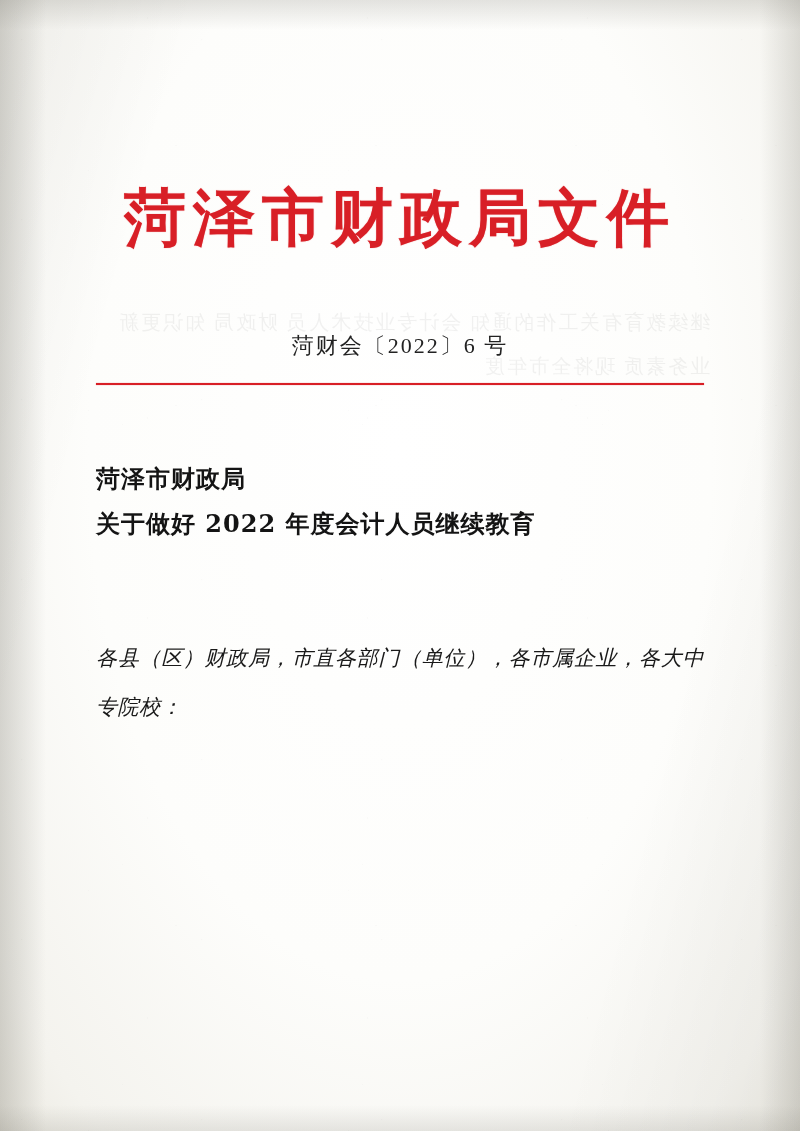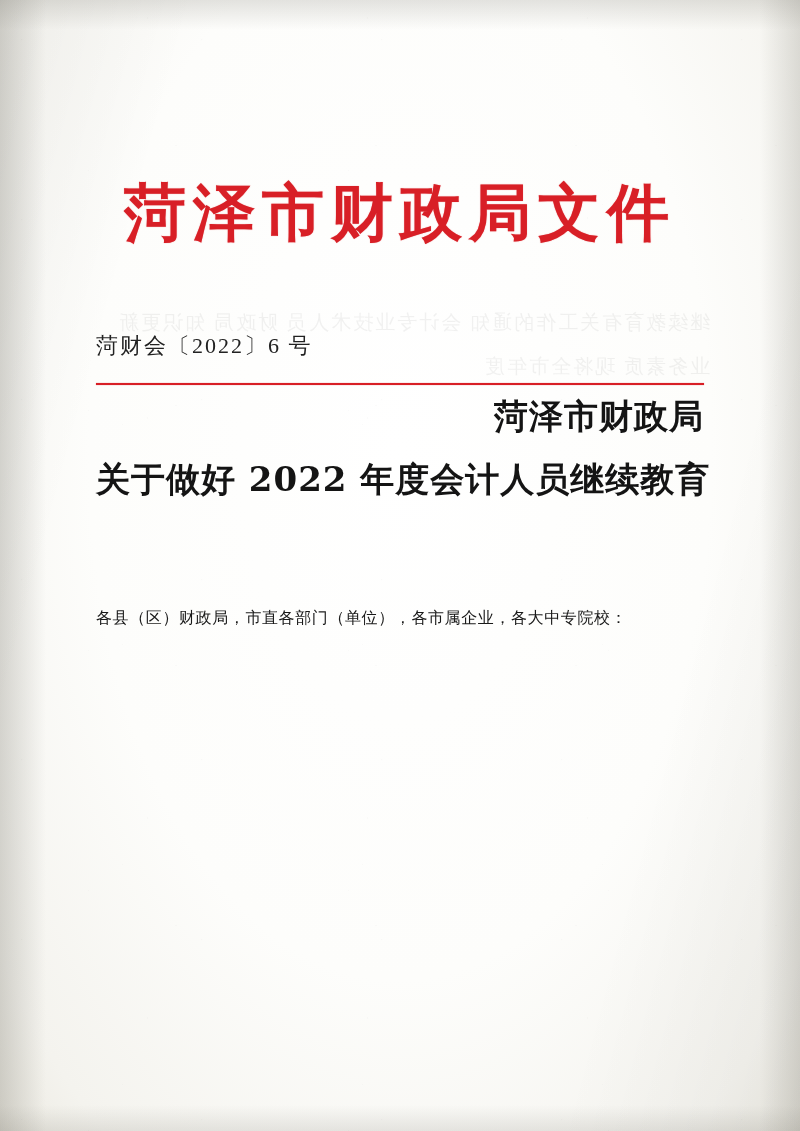--- a/index.html
+++ b/index.html
@@ -76,66 +76,68 @@
     position: relative;
     z-index: 3;
     padding: 0 96px;
   }
 
   
   .masthead {
     margin-top: 182px;
     text-align: center;
     color: #d81f26;
-    font-family: Liberation Mono, monospace;
+    font-family: Liberation Sans, sans-serif;
     font-weight: bold;
     font-size: 62px;
     letter-spacing: 7px;
     line-height: 1.15;
     text-shadow: 0 0 1px rgba(216,31,38,0.55);
     white-space: nowrap;
   }
 
   .doc-number {
     margin-top: 78px;
-    text-align: left;
+    text-align: center;
     color: #222222;
     font-size: 22px;
     letter-spacing: 2px;
     font-family: "Liberation Serif", "DejaVu Serif", serif;
   }
 
   .red-rule {
     margin: 22px 0 0 0;
     height: 2px;
     background: #d81f26;
     box-shadow: 0 0 1px rgba(216,31,38,0.8);
   }
 
   
   .title-block {
-    text-align: right;
+    margin-top: 72px;
+    text-align: left;
     color: #141414;
     font-weight: bold;
-    font-size: 34px;
+    font-size: 24px;
     line-height: 1.85;
     letter-spacing: 1px;
     font-family: "DejaVu Serif", "Liberation Serif", serif;
   }
   .title-block .tline { display: block; white-space: nowrap; }
 
   
   .body-block {
     margin-top: 88px;
     color: #191919;
-    font-size: 16px;
+    font-size: 21px;
     line-height: 2.32;
     letter-spacing: 0.6px;
     text-align: justify;
     font-family: "Liberation Serif", "DejaVu Serif", serif;
+    font-style: italic;
   }
   .body-block p { margin: 0; }
   .body-block p.indent { text-indent: 2em; }
 
   
   .speckle {
     position: absolute;
     inset: 0;
     z-index: 2;
     pointer-events: none;

